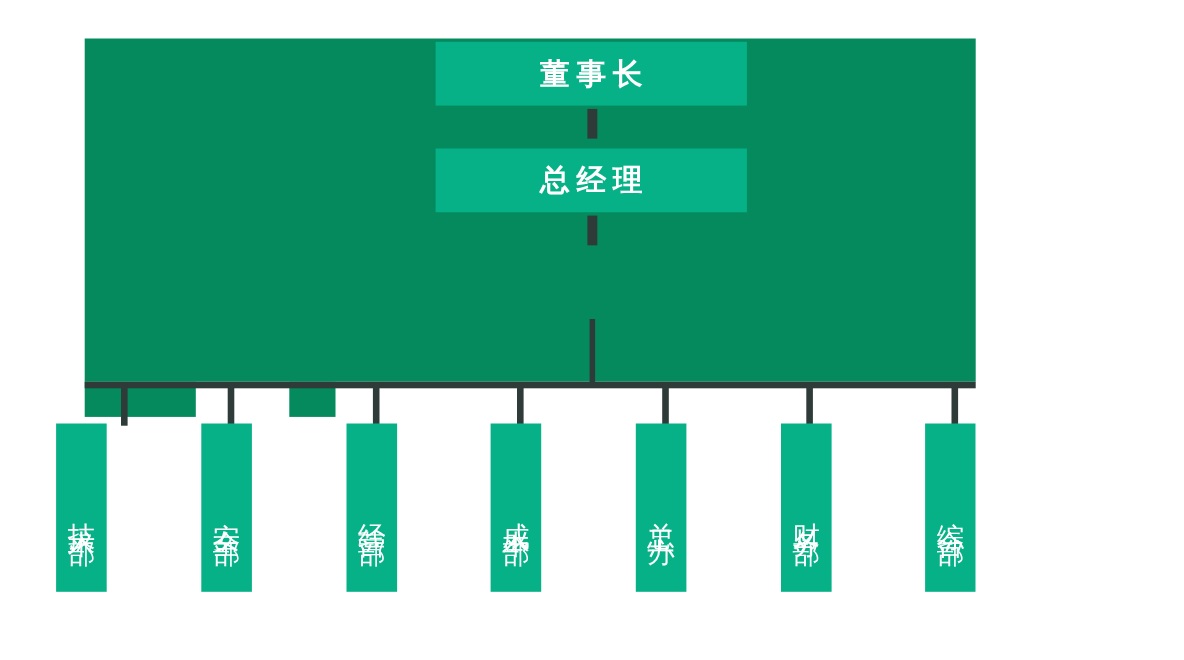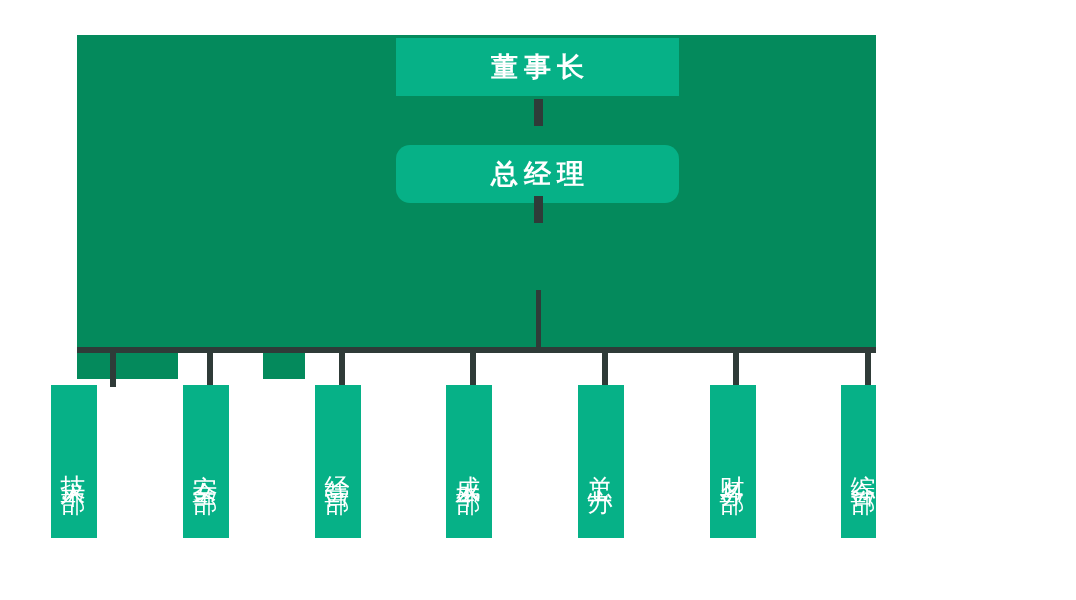--- a/index.html
+++ b/index.html
@@ -9,20 +9,21 @@
   }
   body {
     font-family: "Liberation Sans", "DejaVu Sans", sans-serif;
   }
   #stage {
     position: relative;
     width: 876px;
     height: 600px;
     background: #ffffff;
     overflow: hidden;
+    padding-left: 11px;
   }
 
   
   .panel {
     position: absolute;
     background: #048a5c;
   }
   #main-panel {
     left: 77px;
     top: 35px;
@@ -45,21 +46,21 @@
     display: flex;
     align-items: center;
     justify-content: center;
     color: #ffffff;
     font-size: 27px;
     font-weight: bold;
     letter-spacing: 6px;
     text-indent: 6px;
   }
   #exec-chairman  { top: 38px; }
-  #exec-gm        { top: 145px; border-radius: 14px; }
+  #exec-gm        { top: 135px; }
   #exec-deputy-gm { top: 232px; }
 
   
   .stub {
     position: absolute;
     left: 534px;
     width: 9px;
     height: 27px;
     background: #2f3b38;
   }

